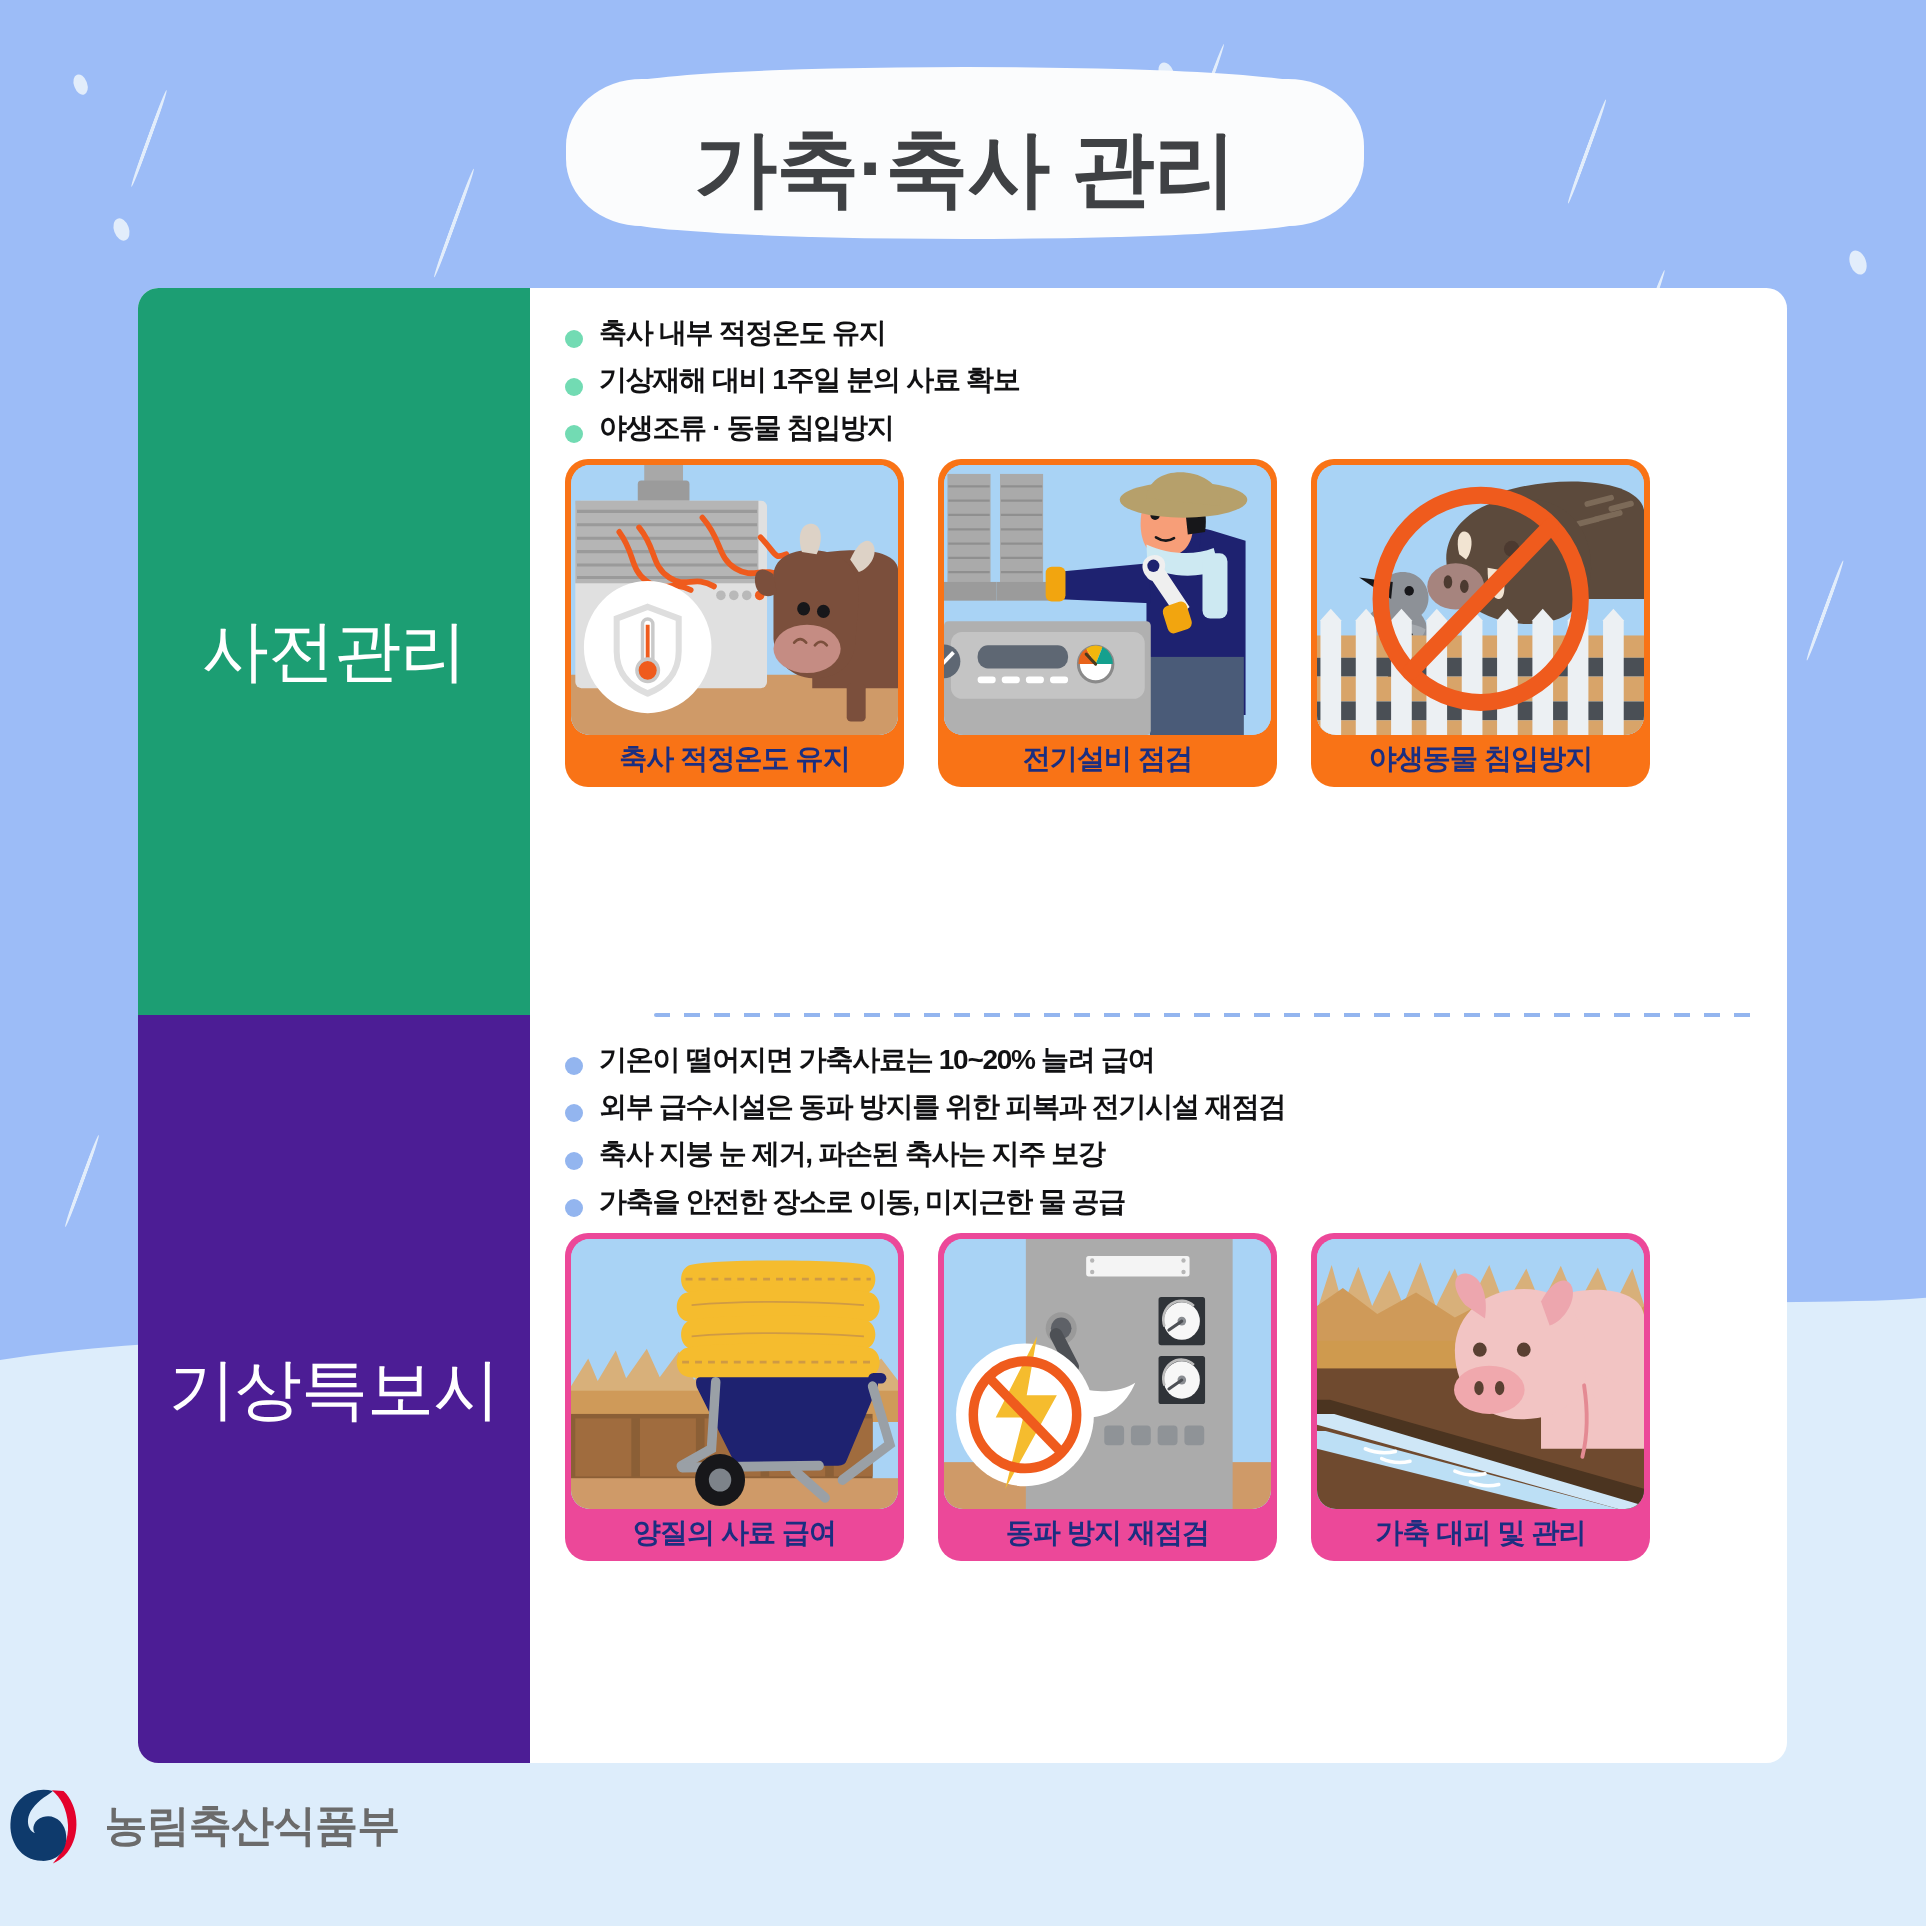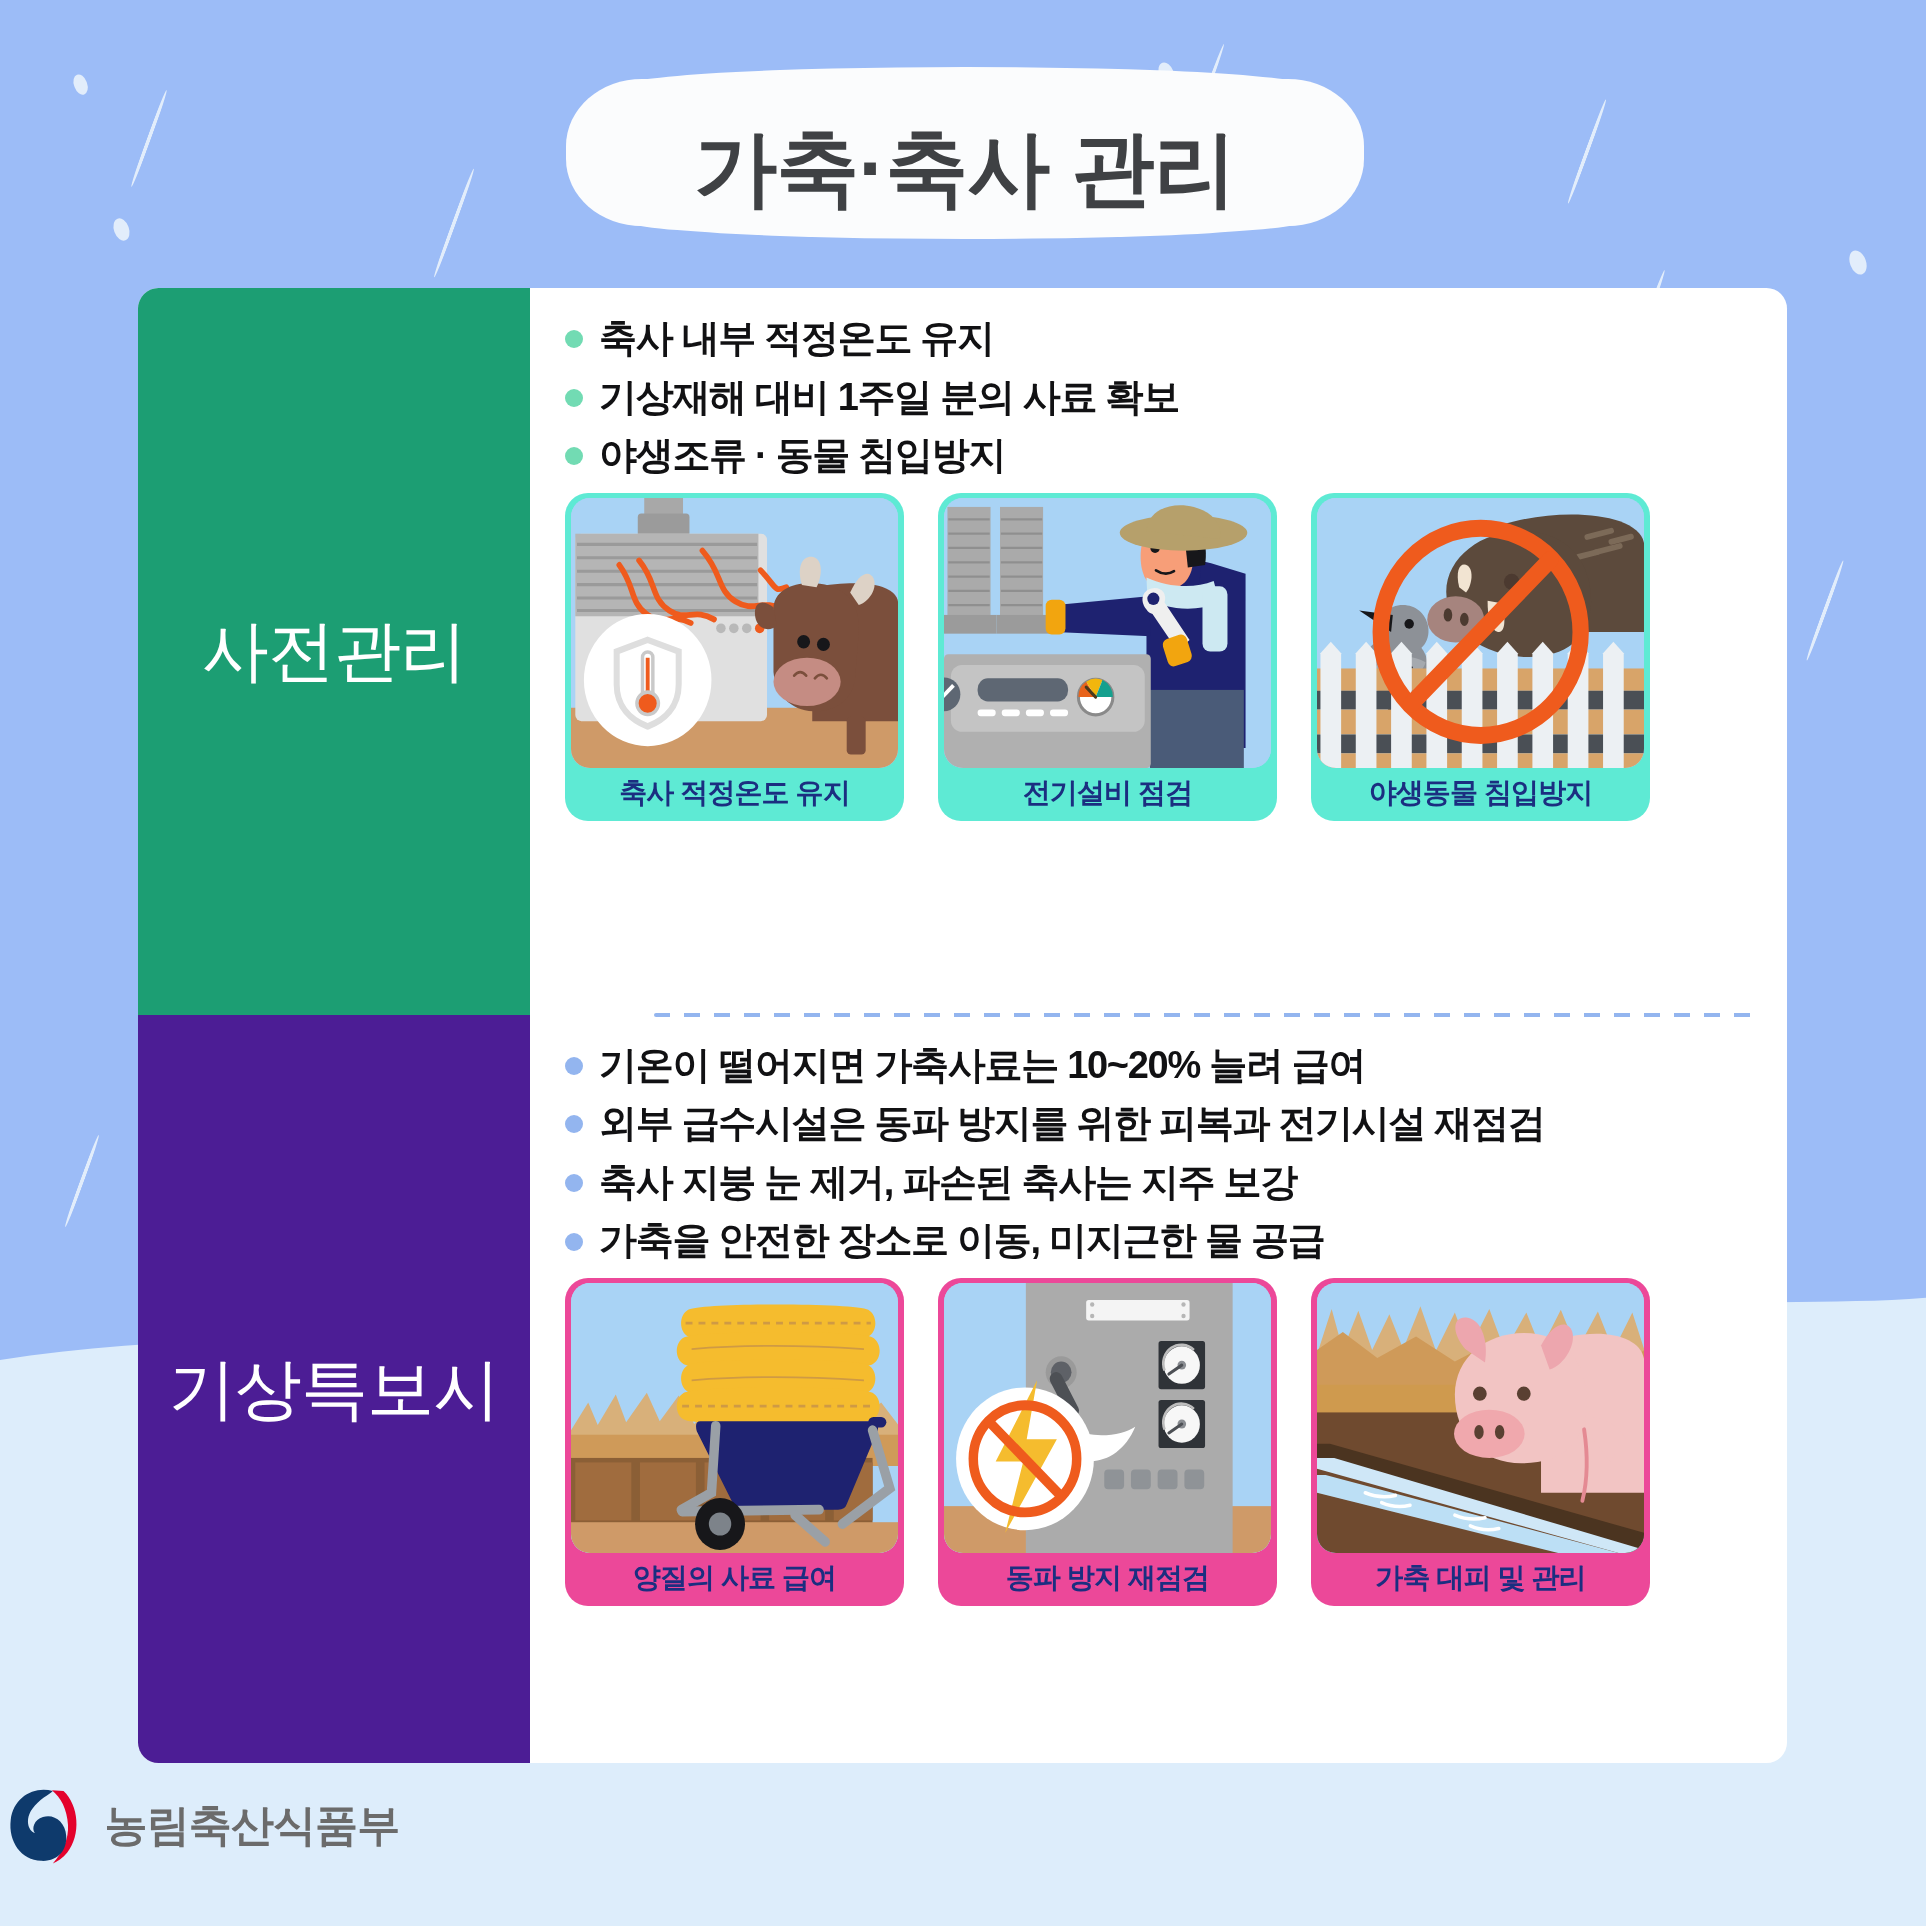--- a/index.html
+++ b/index.html
@@ -83,33 +83,33 @@
     display: flex; align-items: flex-start;
     margin-bottom: 16px;
   }
   .dot {
     width: 18px; height: 18px; border-radius: 50%;
     flex: 0 0 18px; margin-top: 13.4px; margin-right: 16px;
   }
   #section-pre .dot { background: #72dbb3; }
   #section-alert .dot { background: #93b5ef; }
   .bullet-text {
-    font-size: 38px; font-weight: 700; color: #111113;
+    font-size: 28px; font-weight: 700; color: #111113;
     line-height: 1.12; letter-spacing: -1.3px; white-space: nowrap;
   }
 
   
   .thumb-row { display: flex; gap: 34px; margin-top: 7.1px; }
   .thumb {
     width: 339px; height: 328px;
     border-radius: 23px; overflow: hidden;
     display: flex; flex-direction: column;
     position: relative;
   }
-  .thumb.green { background: #5eead4; }
+  .thumb.green { background: #f97316; }
   .thumb.blue  { background: #ec4899; }
   .thumb-art {
     height: 270px; position: relative; overflow: hidden;
     margin: 5.8px 5.8px 0 5.8px; border-radius: 19px;
     background: #a9d3f5;
   }
   .thumb-cap {
     flex: 1; display: flex; align-items: center; justify-content: center;
     font-size: 28px; font-weight: 700; color: #1b2e80; letter-spacing: -0.9px;
     padding-bottom: 3.6px;

